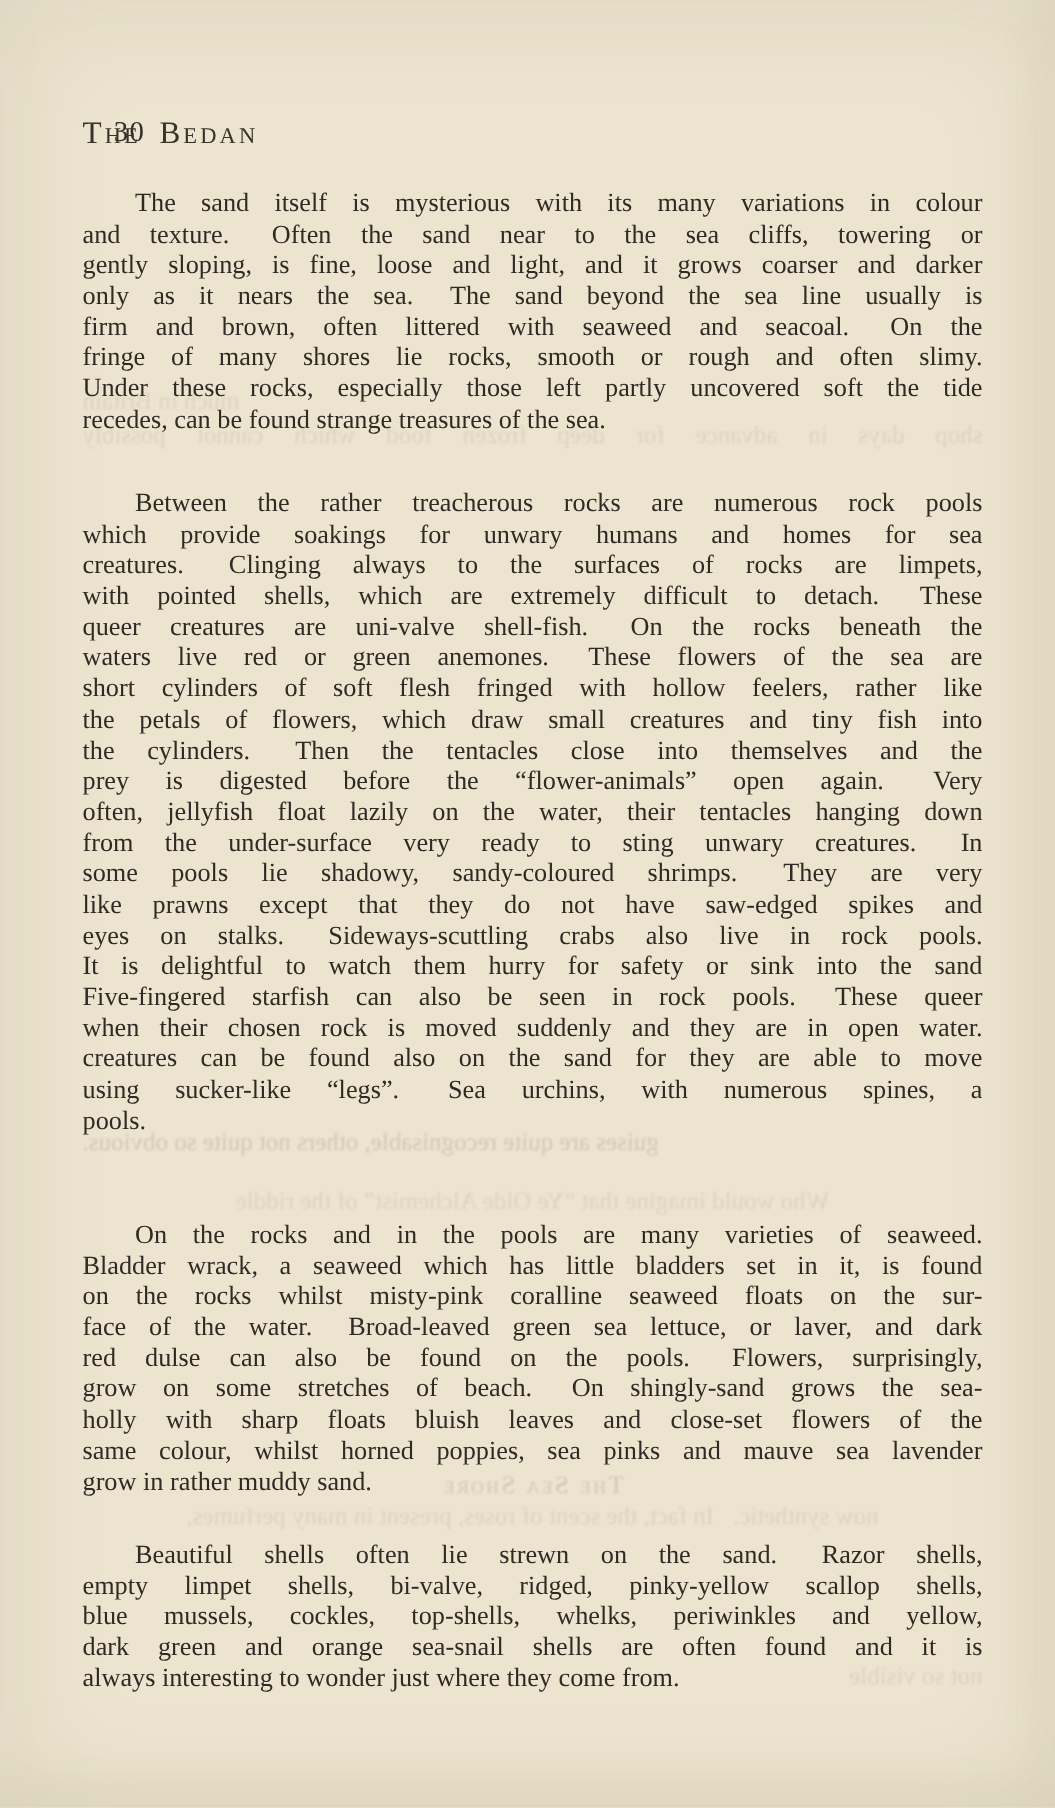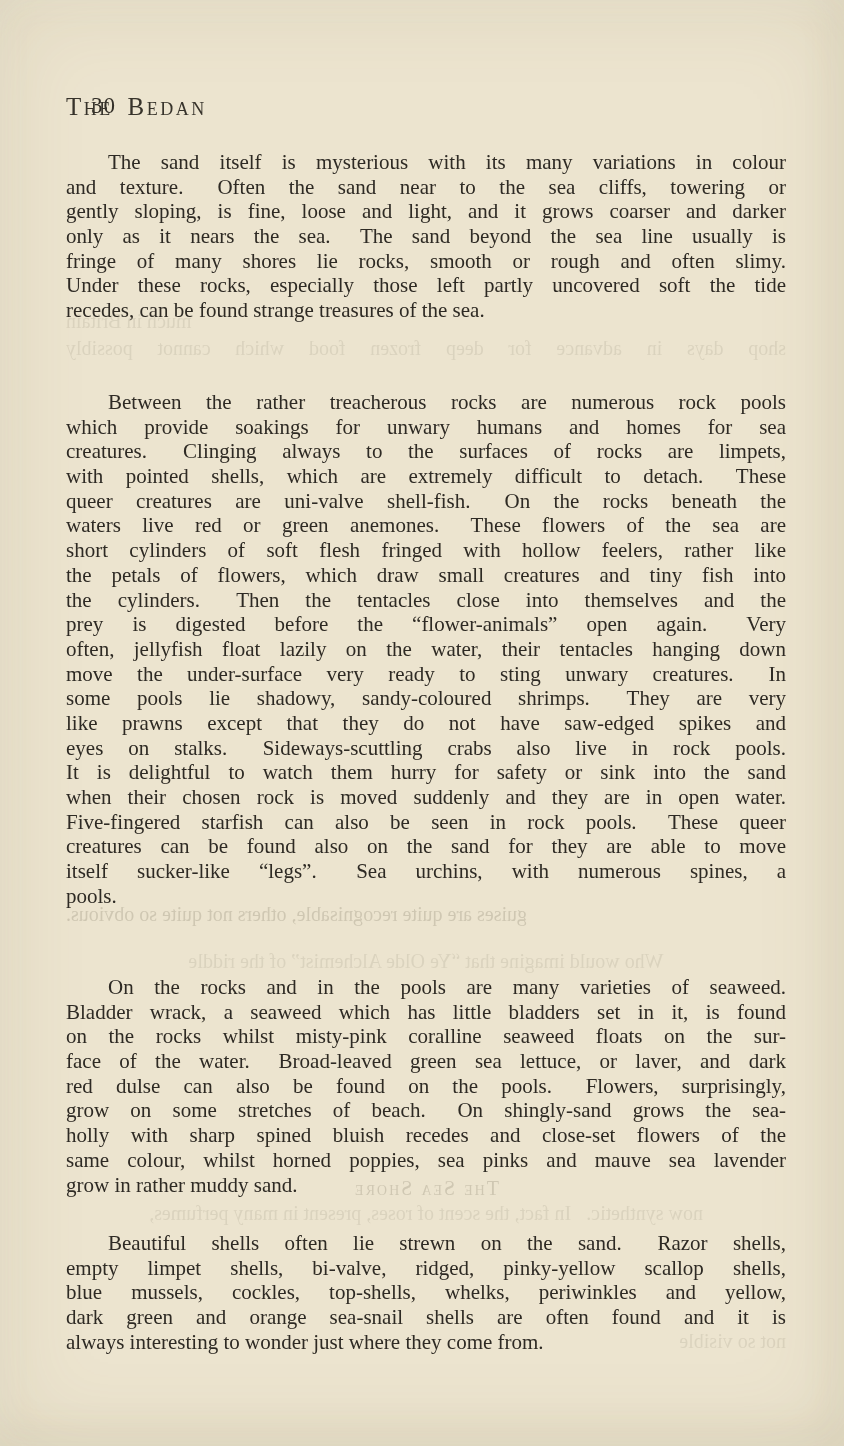--- a/index.html
+++ b/index.html
@@ -116,55 +116,56 @@
   <span class="page-number">30</span>
   <span class="running-title">The Bedan</span>
 </header>
 
 <article class="page-text">
     <div class="para p1">
       <div class="line first">The sand itself is mysterious with its many variations in colour</div>
       <div class="line">and texture.  Often the sand near to the sea cliffs, towering or</div>
       <div class="line">gently sloping, is fine, loose and light, and it grows coarser and darker</div>
       <div class="line">only as it nears the sea.  The sand beyond the sea line usually is</div>
+      <div class="line">firm and brown, often littered with seaweed and seacoal.  On the</div>
       <div class="line">fringe of many shores lie rocks, smooth or rough and often slimy.</div>
       <div class="line">Under these rocks, especially those left partly uncovered soft the tide</div>
       <div class="line last">recedes, can be found strange treasures of the sea.</div>
     </div>
     <div class="para p2">
       <div class="line first">Between the rather treacherous rocks are numerous rock pools</div>
       <div class="line">which provide soakings for unwary humans and homes for sea</div>
       <div class="line">creatures.  Clinging always to the surfaces of rocks are limpets,</div>
       <div class="line">with pointed shells, which are extremely difficult to detach.  These</div>
       <div class="line">queer creatures are uni-valve shell-fish.  On the rocks beneath the</div>
       <div class="line">waters live red or green anemones.  These flowers of the sea are</div>
       <div class="line">short cylinders of soft flesh fringed with hollow feelers, rather like</div>
       <div class="line">the petals of flowers, which draw small creatures and tiny fish into</div>
       <div class="line">the cylinders.  Then the tentacles close into themselves and the</div>
       <div class="line">prey is digested before the “flower-animals” open again.  Very</div>
       <div class="line">often, jellyfish float lazily on the water, their tentacles hanging down</div>
-      <div class="line">move the under-surface very ready to sting unwary creatures.  In</div>
+      <div class="line">from the under-surface very ready to sting unwary creatures.  In</div>
       <div class="line">some pools lie shadowy, sandy-coloured shrimps.  They are very</div>
       <div class="line">like prawns except that they do not have saw-edged spikes and</div>
       <div class="line">eyes on stalks.  Sideways-scuttling crabs also live in rock pools.</div>
       <div class="line">It is delightful to watch them hurry for safety or sink into the sand</div>
+      <div class="line">Five-fingered starfish can also be seen in rock pools.  These queer</div>
       <div class="line">when their chosen rock is moved suddenly and they are in open water.</div>
-      <div class="line">Five-fingered starfish can also be seen in rock pools.  These queer</div>
       <div class="line">creatures can be found also on the sand for they are able to move</div>
-      <div class="line">itself sucker-like “legs”.  Sea urchins, with numerous spines, a</div>
+      <div class="line">using sucker-like “legs”.  Sea urchins, with numerous spines, a</div>
       <div class="line last">pools.</div>
     </div>
     <div class="para p3">
       <div class="line first">On the rocks and in the pools are many varieties of seaweed.</div>
       <div class="line">Bladder wrack, a seaweed which has little bladders set in it, is found</div>
       <div class="line">on the rocks whilst misty-pink coralline seaweed floats on the sur-</div>
       <div class="line">face of the water.  Broad-leaved green sea lettuce, or laver, and dark</div>
       <div class="line">red dulse can also be found on the pools.  Flowers, surprisingly,</div>
       <div class="line">grow on some stretches of beach.  On shingly-sand grows the sea-</div>
-      <div class="line">holly with sharp spined bluish recedes and close-set flowers of the</div>
+      <div class="line">holly with sharp floats bluish leaves and close-set flowers of the</div>
       <div class="line">same colour, whilst horned poppies, sea pinks and mauve sea lavender</div>
       <div class="line last">grow in rather muddy sand.</div>
     </div>
     <div class="para p4">
       <div class="line first">Beautiful shells often lie strewn on the sand.  Razor shells,</div>
       <div class="line">empty limpet shells, bi-valve, ridged, pinky-yellow scallop shells,</div>
       <div class="line">blue mussels, cockles, top-shells, whelks, periwinkles and yellow,</div>
       <div class="line">dark green and orange sea-snail shells are often found and it is</div>
       <div class="line last">always interesting to wonder just where they come from.</div>
     </div>

